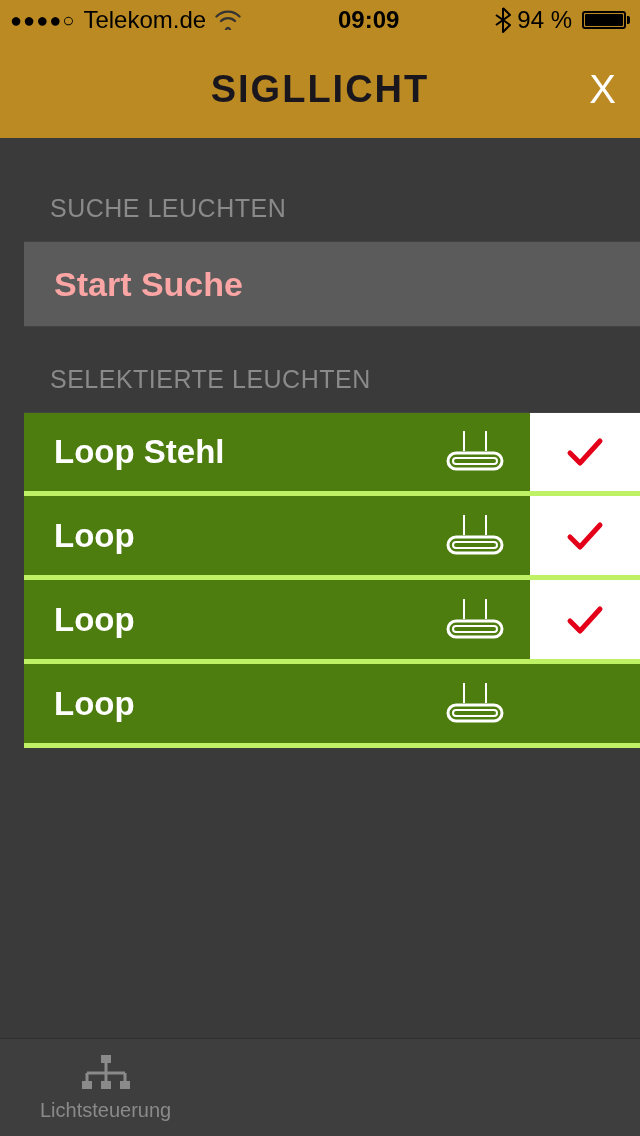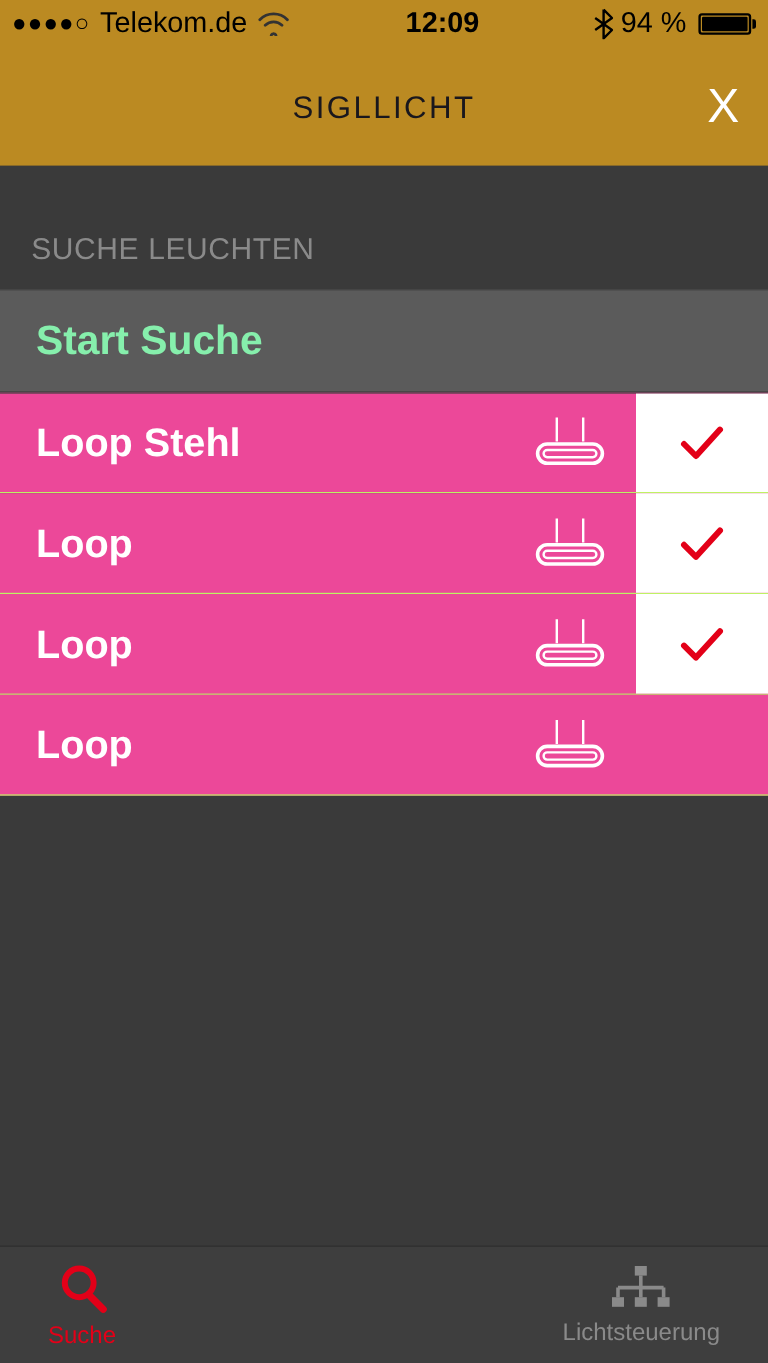--- a/index.html
+++ b/index.html
@@ -12,34 +12,34 @@
     .status-right { display:flex; align-items:center; gap:6px; }
     .signal-dots { font-size:20px; letter-spacing:1px; }
     .wifi-icon svg, .bt-icon svg { display:block; }
     .battery { display:inline-flex; align-items:center; }
     .battery-body { width:44px; height:18px; border:2px solid #000; border-radius:3px; position:relative; margin-left:4px; }
     .battery-fill { position:absolute; left:1px; top:1px; bottom:1px; width:94%; background:#000; border-radius:1px; }
     .battery-tip { width:3px; height:8px; background:#000; margin-left:1px; border-radius:0 2px 2px 0; }
 
     
     .app-header { height:98px; background:#bb8a22; display:flex; align-items:center; justify-content:center; position:relative; }
-    .app-title { font-size:26px; font-weight:400; letter-spacing:2px; color:#19171d; }
+    .app-title { font-size:38px; font-weight:700; letter-spacing:2px; color:#19171d; }
     .close-x { position:absolute; right:24px; top:50%; transform:translateY(-50%); font-size:40px; font-weight:400; color:#fff; }
 
     
-    .content { flex:1; background:#3a3a3a; display:flex; flex-direction:column; }
+    .content { flex:1; background:#3a3a3a; display:flex; flex-direction:column;margin-left:24px; }
 
     .section-label { color:#8a8a8a; font-size:25px; font-weight:400; letter-spacing:0.5px; padding:38px 26px 18px 26px; }
     .section-label.top { padding-top:56px; }
 
     .row-button { height:86px; background:#5b5b5b; border-top:1px solid #424242; border-bottom:1px solid #424242; display:flex; align-items:center; padding:0 30px; }
-    .row-button-text { color:#86efac; font-size:34px; font-weight:700; }
+    .row-button-text { color:#fca5a5; font-size:34px; font-weight:700; }
 
     .list { }
-    .list-row { height:84px; background:#ec4899; border-bottom:1px solid #bef264; display:flex; align-items:center; position:relative; }
+    .list-row { height:84px; background:#4d7c0f; border-bottom:5px solid #bef264; display:flex; align-items:center; position:relative; }
     .list-row:first-child { border-top:1px solid #424242; }
     .row-label { flex:1; padding-left:30px; color:#fff; font-size:33px; font-weight:700; }
     .lamp-icon { width:110px; display:flex; align-items:center; justify-content:center; }
     .check-box { width:110px; height:100%; background:#fff; display:flex; align-items:center; justify-content:center; }
 
     .footer-note { color:#8a8a8a; font-size:25px; font-weight:400; letter-spacing:0.5px; line-height:1.55; padding:24px 26px 0 26px; display:flex; flex-direction:column; gap:2px; }
 
     
     .tab-bar { height:98px; background:#3e3e3e; border-top:1px solid #2f2f2f; display:flex; align-items:center; justify-content:space-between; padding:0 40px; }
     .tab { display:flex; flex-direction:column; align-items:center; gap:2px; }
@@ -53,21 +53,21 @@
 <div class="status-bar">
   <div class="status-left">
     <span class="signal-dots">●●●●○</span>
     <span>Telekom.de</span>
     <span class="wifi-icon">
       <svg width="28" height="20" viewBox="0 0 28 20">
           <path d="M14 18 a2 2 0 1 0 0.001 0 M7 11 a10 10 0 0 1 14 0 M2.5 6.5 a16 16 0 0 1 23 0" stroke="#333" stroke-width="2.3" fill="none" stroke-linecap="round"></path>
         </svg>
     </span>
   </div>
-  <div style="font-weight:600;">12:09</div>
+  <div style="font-weight:600;">09:09</div>
   <div class="status-right">
     <span class="bt-icon">
       <svg width="16" height="26" viewBox="0 0 16 26">
           <path d="M8 1 L8 25 L15 18 L1 8 M8 1 L15 8 L1 18" stroke="#000" stroke-width="2" fill="none" stroke-linejoin="round"></path>
         </svg>
     </span>
     <span>94 %</span>
     <span class="battery">
       <span class="battery-body">
           <span class="battery-fill"></span>
@@ -83,20 +83,21 @@
 </div>
 
 <div class="content">
 
   <div class="section-label top">SUCHE LEUCHTEN</div>
 
   <div class="row-button">
     <span class="row-button-text">Start Suche</span>
   </div>
 
+  <div class="section-label">SELEKTIERTE LEUCHTEN</div>
 
   <div class="list">
 
     <div class="list-row">
       <div class="row-label">Loop Stehl</div>
       <div class="lamp-icon">
         <svg width="66" height="46" viewBox="0 0 66 46">
             <line x1="22" y1="2" x2="22" y2="22" stroke="#fff" stroke-width="2"></line>
             <line x1="44" y1="2" x2="44" y2="22" stroke="#fff" stroke-width="2"></line>
             <rect x="6" y="24" width="54" height="16" rx="8" fill="none" stroke="#fff" stroke-width="3"></rect>
@@ -156,29 +157,20 @@
       </div>
     </div>
 
   </div>
 
 
   <div style="flex:1"></div>
 </div>
 
 <div class="tab-bar">
-  <div class="tab active">
-    <span>
-      <svg width="44" height="44" viewBox="0 0 44 44">
-          <circle cx="20" cy="18" r="12" stroke="#e30018" stroke-width="5" fill="none"></circle>
-          <line x1="28" y1="28" x2="40" y2="40" stroke="#e30018" stroke-width="6" stroke-linecap="round"></line>
-        </svg>
-    </span>
-    <span class="tab-label">Suche</span>
-  </div>
   <div class="tab inactive">
     <span>
       <svg width="54" height="40" viewBox="0 0 54 40">
         <rect x="22" y="2" width="10" height="8" fill="#8a8a8a"></rect>
         <line x1="27" y1="10" x2="27" y2="20" stroke="#8a8a8a" stroke-width="3"></line>
         <line x1="8" y1="20" x2="46" y2="20" stroke="#8a8a8a" stroke-width="3"></line>
         <line x1="8" y1="20" x2="8" y2="28" stroke="#8a8a8a" stroke-width="3"></line>
         <line x1="27" y1="20" x2="27" y2="28" stroke="#8a8a8a" stroke-width="3"></line>
         <line x1="46" y1="20" x2="46" y2="28" stroke="#8a8a8a" stroke-width="3"></line>
         <rect x="3" y="28" width="10" height="8" fill="#8a8a8a"></rect>

